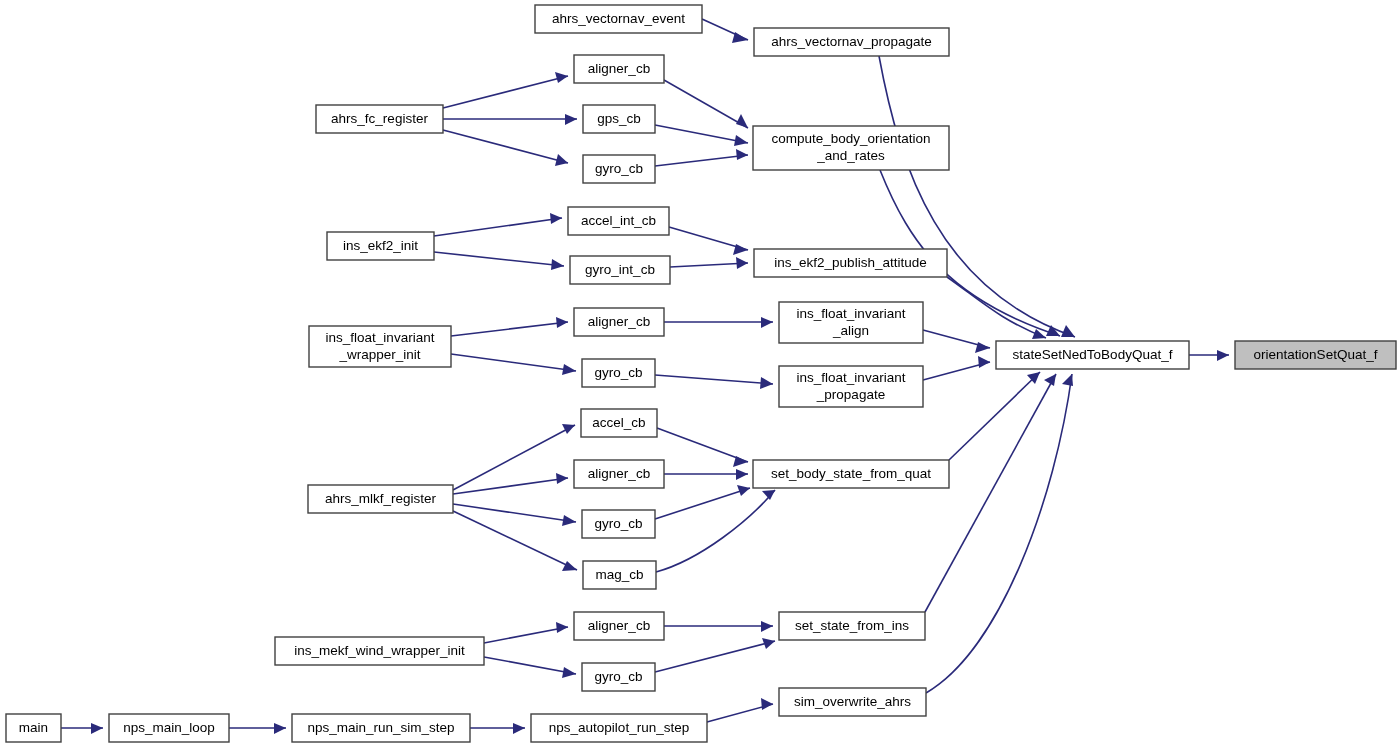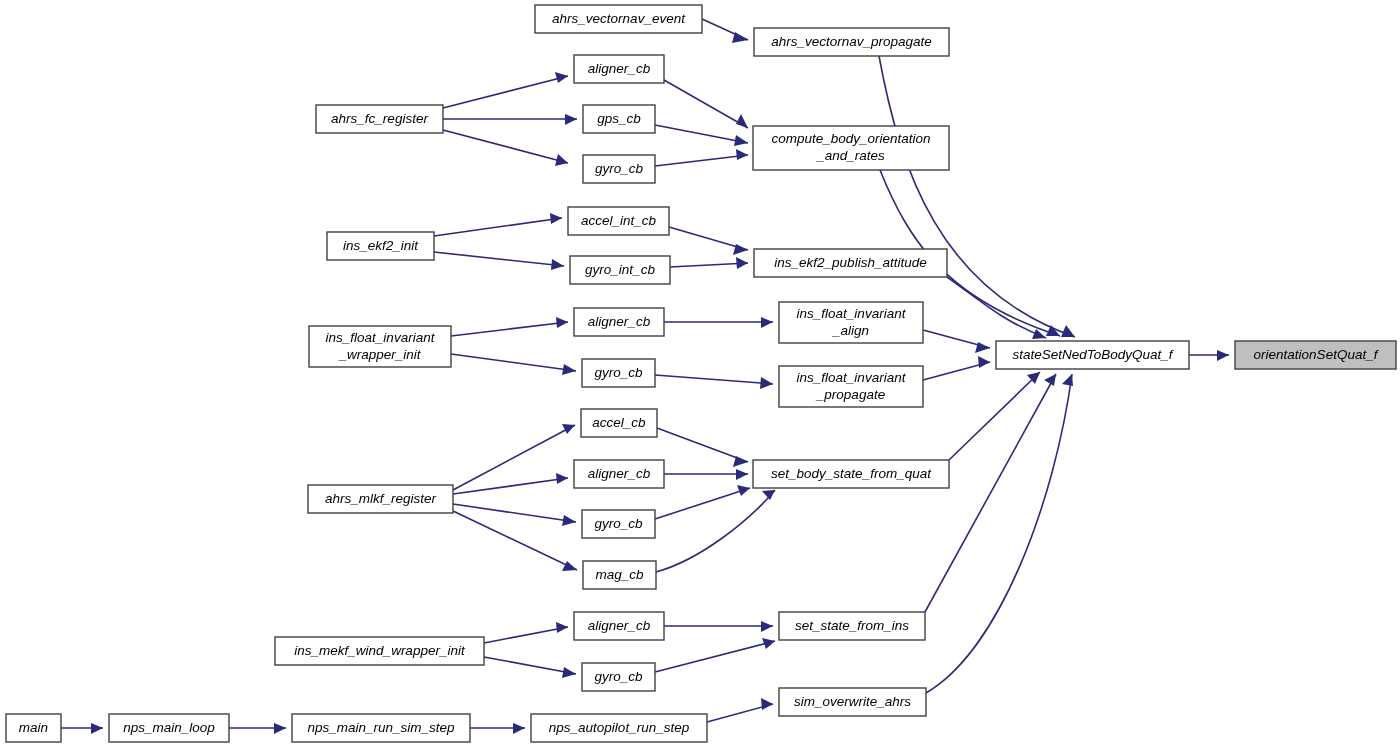--- a/index.html
+++ b/index.html
@@ -1,17 +1,17 @@
 <!DOCTYPE html>
 <html><head>
 <meta charset="utf-8">
 <style>
   html,body{margin:0;padding:0;background:#ffffff;}
   body{font-family:"Liberation Sans",sans-serif;}
-  #canvas{position:relative;width:1400px;height:747px;background:#fff;overflow:hidden;font-style:italic;}
+  #canvas{position:relative;width:1400px;height:747px;background:#fff;overflow:hidden;}
   svg#graph{position:absolute;left:0;top:0;width:1400px;height:747px;}
   .node-rect{fill:#ffffff;stroke:#404040;stroke-width:1.4;}
   .node-rect.highlight{fill:#bfbfbf;}
   .node-label{font-family:"Liberation Sans",sans-serif;font-size:13.5px;fill:#000000;
               text-anchor:middle;dominant-baseline:middle;}
   .edge{fill:none;stroke:#2a2a7a;stroke-width:1.6;}
   .edge-head{fill:#2a2a7a;stroke:none;}
 </style>
 </head>
 <body>

